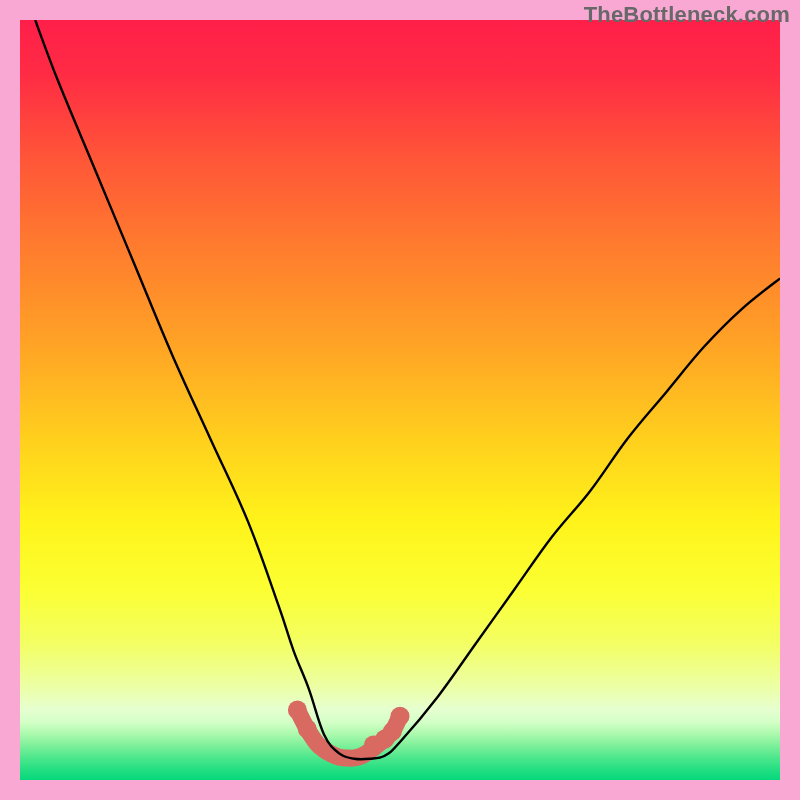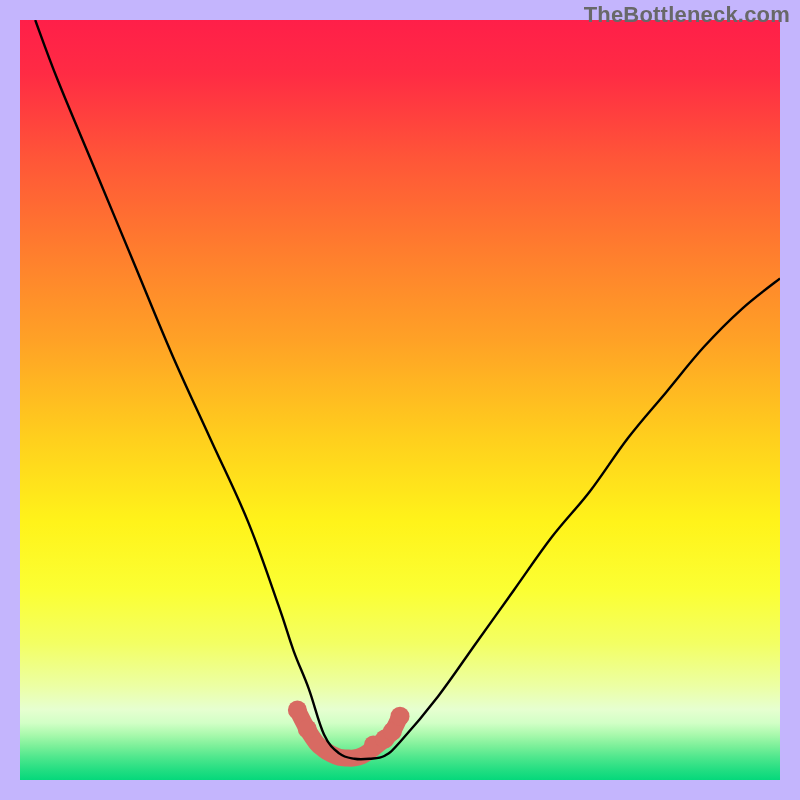--- a/index.html
+++ b/index.html
@@ -7,21 +7,21 @@
     padding: 0;
     width: 800px;
     height: 800px;
     background: #000;
     overflow: hidden;
     font-family: Arial, Helvetica, sans-serif;
   }
   .frame {
     position: absolute;
     inset: 0;
-    background: #c4b5fd;
+    background: #f9a8d4;
   }
   .plot {
     position: absolute;
     left: 20px;
     top: 20px;
     width: 760px;
     height: 760px;
   }
   svg { display: block; }
   .watermark {

